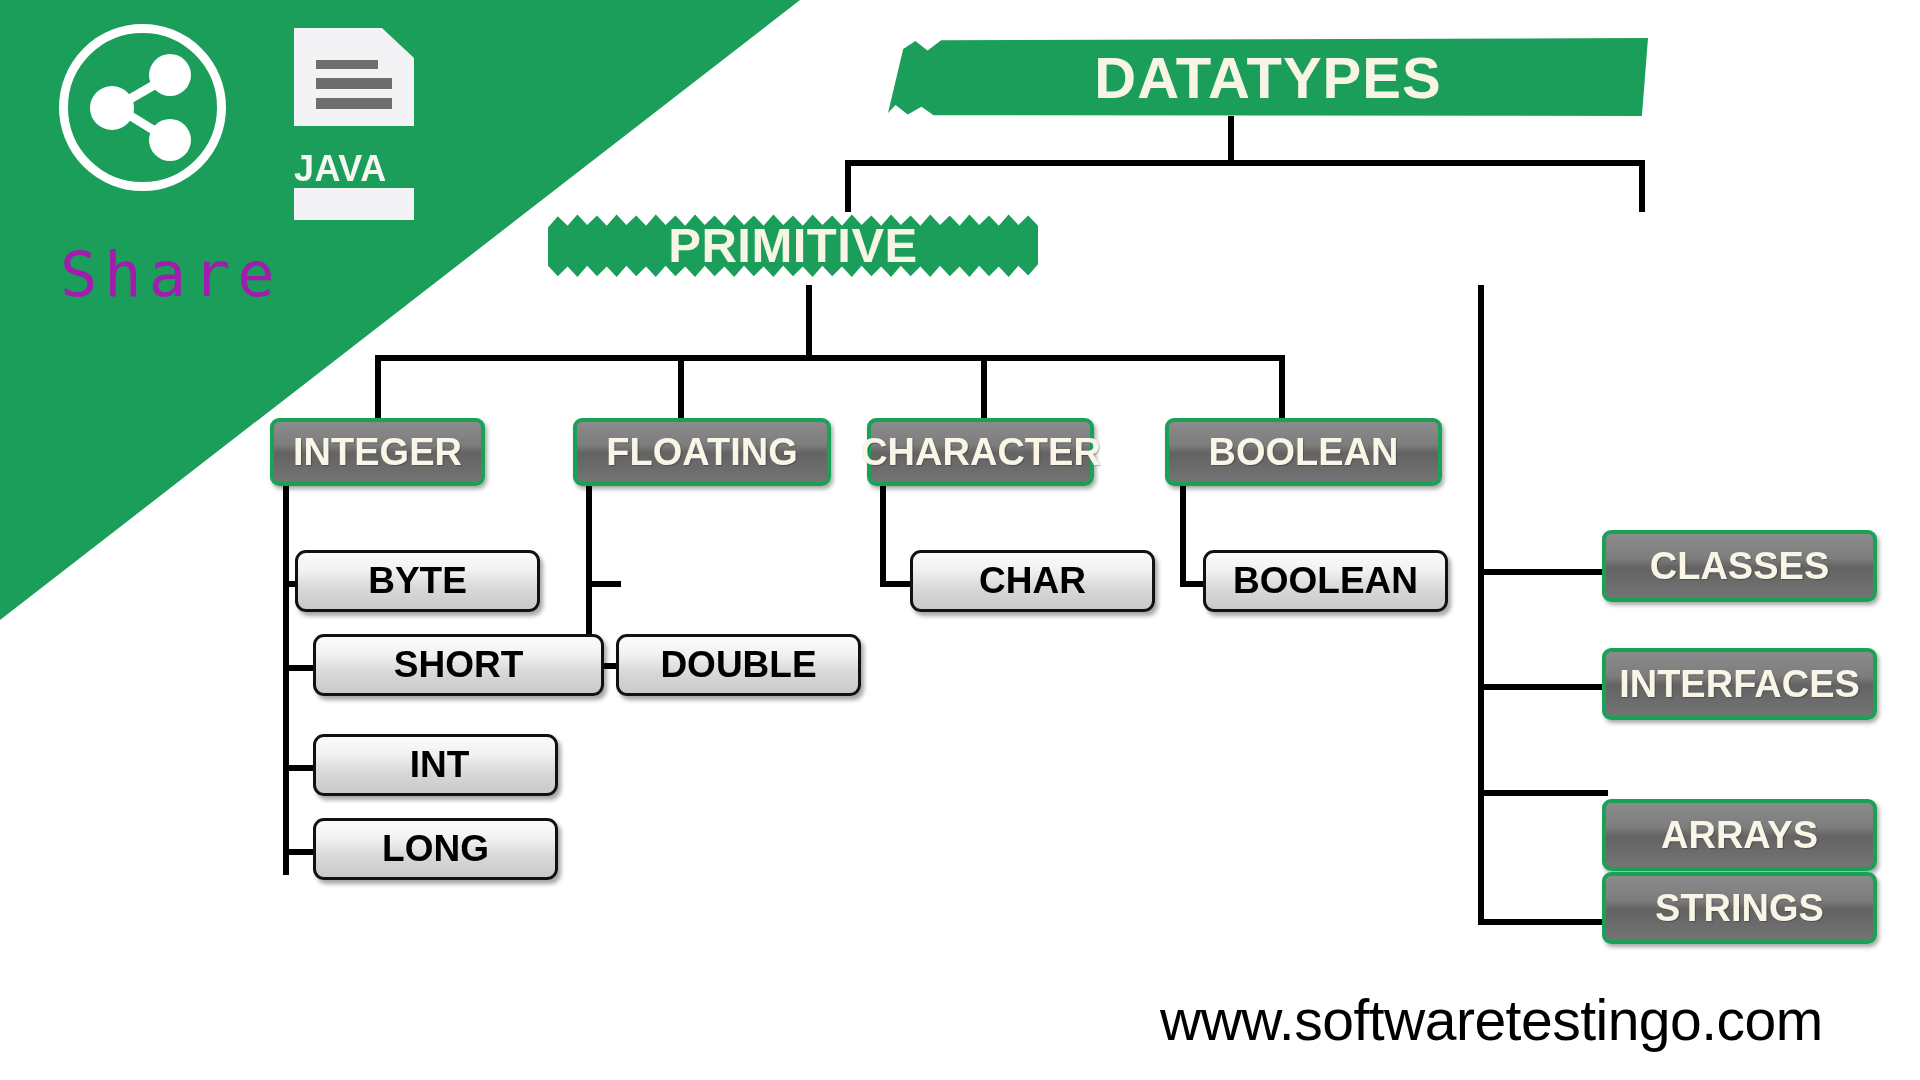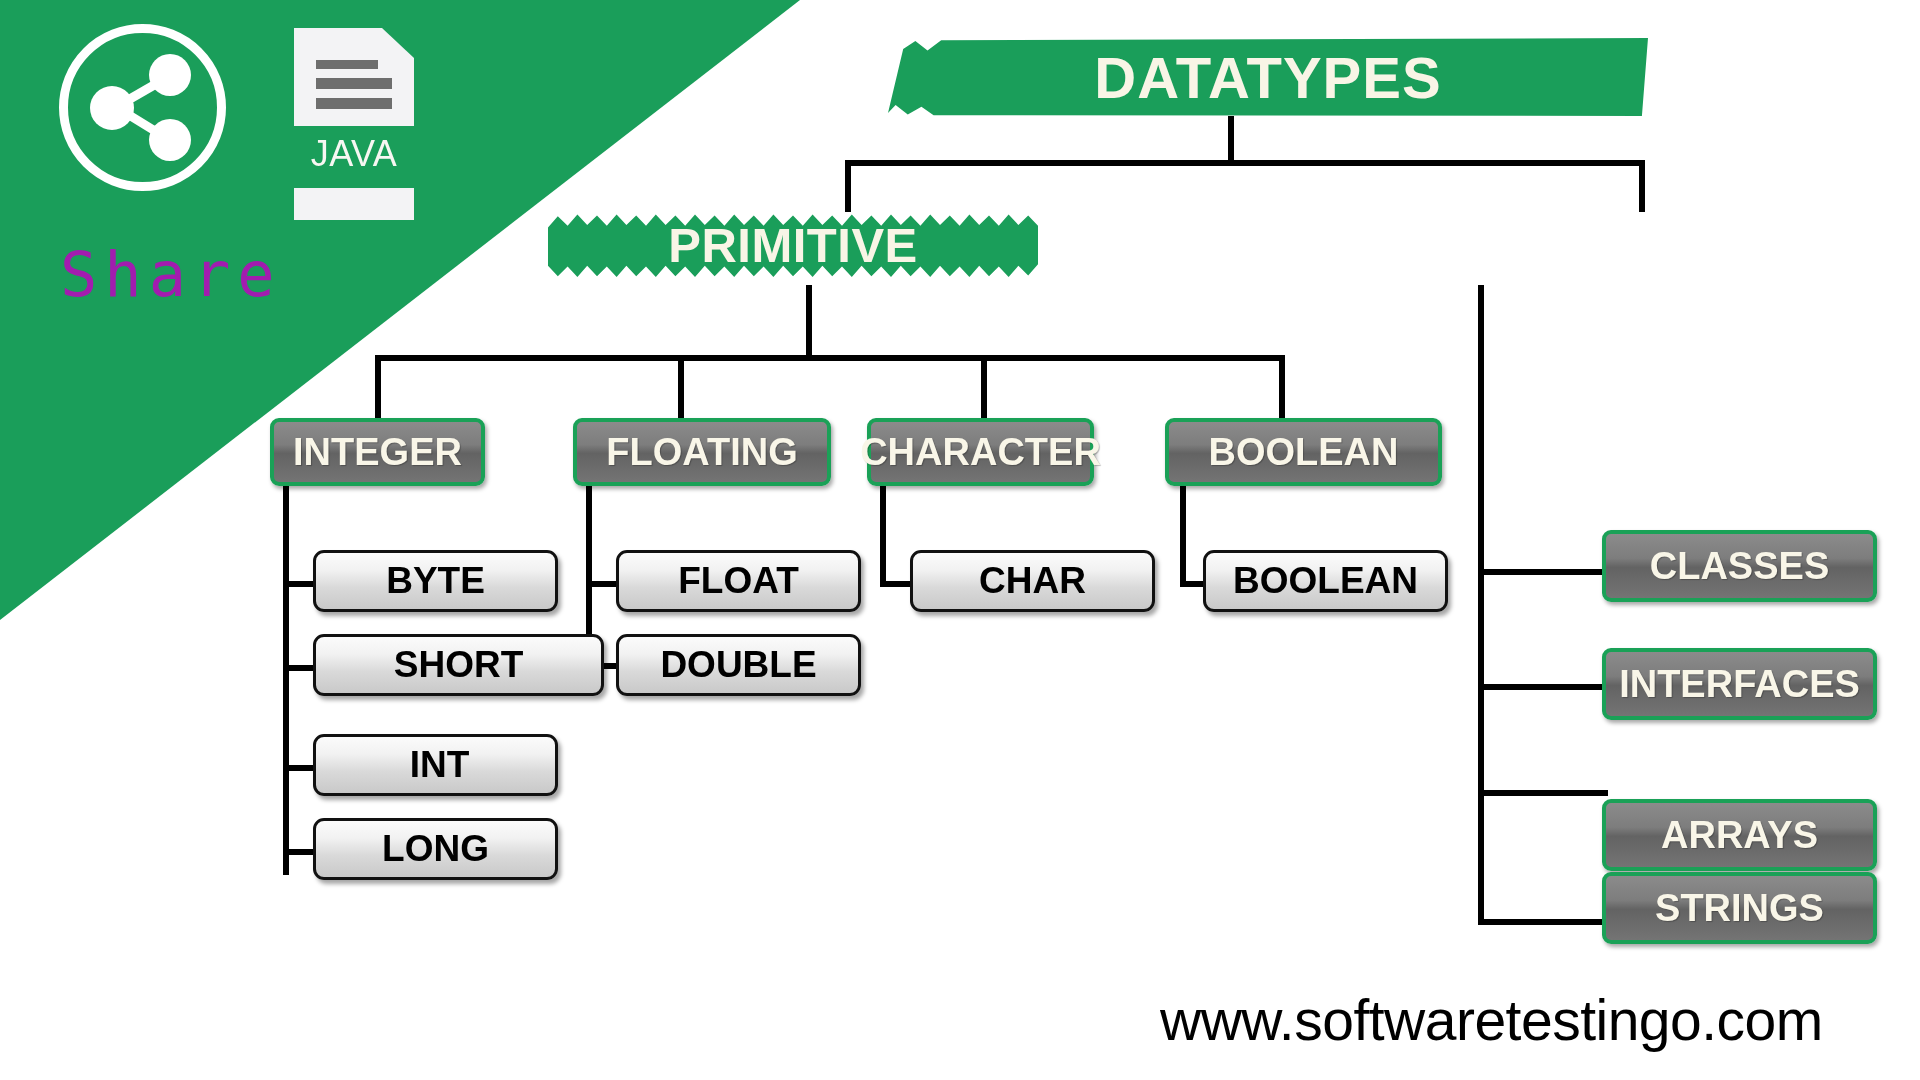--- a/index.html
+++ b/index.html
@@ -40,26 +40,25 @@
 
   .java-file {
     position: absolute;
     left: 294px; top: 28px;
     width: 120px; height: 200px;
     z-index: 3;
   }
 
   .java-label {
     position: absolute;
-    left: 294px; top: 133px;
+    left: 294px; top: 148px;
     width: 120px;
-    text-align: center;
     color: #f7f7f2;
     font-size: 36px;
-    font-weight: normal;
+    font-weight: bold;
     letter-spacing: 0.5px;
     font-family: "Liberation Sans", sans-serif;
     z-index: 4;
   }
 
   .share-word {
     position: absolute;
     left: 60px; top: 238px;
     width: 360px;
     text-align: left;
@@ -273,40 +272,37 @@
   <div class="dark-box" style="left:1165px; top:418px; width:277px; height:68px; font-size:38px;">
     <span>BOOLEAN</span>
   </div>
 
   <div class="line v" style="left:283px; top:486px; height:389px;"></div>
   <div class="line h" style="left:283px; top:581px; width:35px;"></div>
   <div class="line h" style="left:283px; top:665px; width:35px;"></div>
   <div class="line h" style="left:283px; top:765px; width:35px;"></div>
   <div class="line h" style="left:283px; top:849px; width:35px;"></div>
 
-  <div class="light-box" style="left:313px; top:550px; width:245px; height:62px; font-size:37px;">
+  <div class="light-box" style="left:295px; top:550px; width:245px; height:62px; font-size:37px;">
     <span>BYTE</span>
   </div>
   <div class="light-box" style="left:313px; top:634px; width:291px; height:62px; font-size:37px;align-items:center;">
     <span>SHORT</span>
   </div>
   <div class="light-box" style="left:313px; top:734px; width:245px; height:62px; font-size:37px;padding-left:8px;">
     <span>INT</span>
   </div>
   <div class="light-box" style="left:313px; top:818px; width:245px; height:62px; font-size:37px;">
     <span>LONG</span>
   </div>
 
   <div class="line v" style="left:586px; top:486px; height:183px;"></div>
   <div class="line h" style="left:586px; top:581px; width:35px;"></div>
   <div class="line h" style="left:586px; top:663px; width:35px;"></div>
 
-  <div class="light-box" style="left:616px; top:550px; width:245px; height:62px; font-size:37px;">
-    <span>FLOAT</span>
-  </div>
   <div class="light-box" style="left:616px; top:634px; width:245px; height:62px; font-size:37px;">
     <span>DOUBLE</span>
   </div>
 
   <div class="line v" style="left:880px; top:486px; height:99px;"></div>
   <div class="line h" style="left:880px; top:581px; width:35px;"></div>
 
   <div class="light-box" style="left:910px; top:550px; width:245px; height:62px; font-size:37px;">
     <span>CHAR</span>
   </div>

